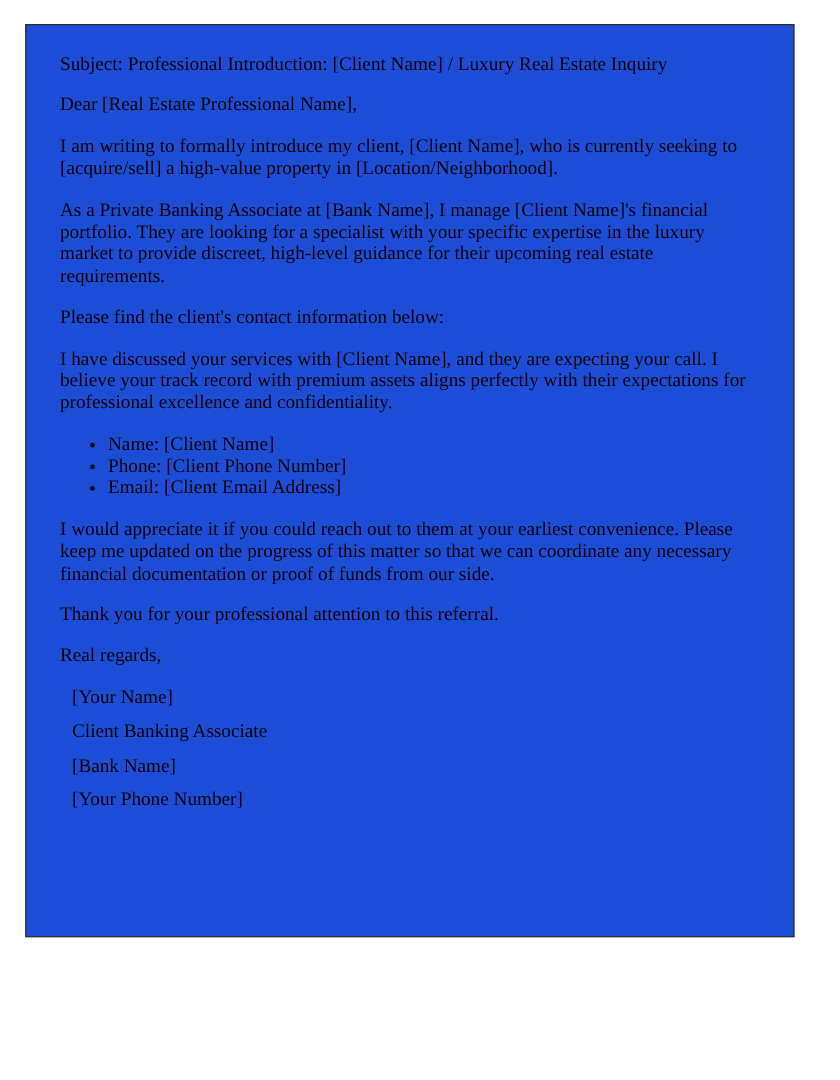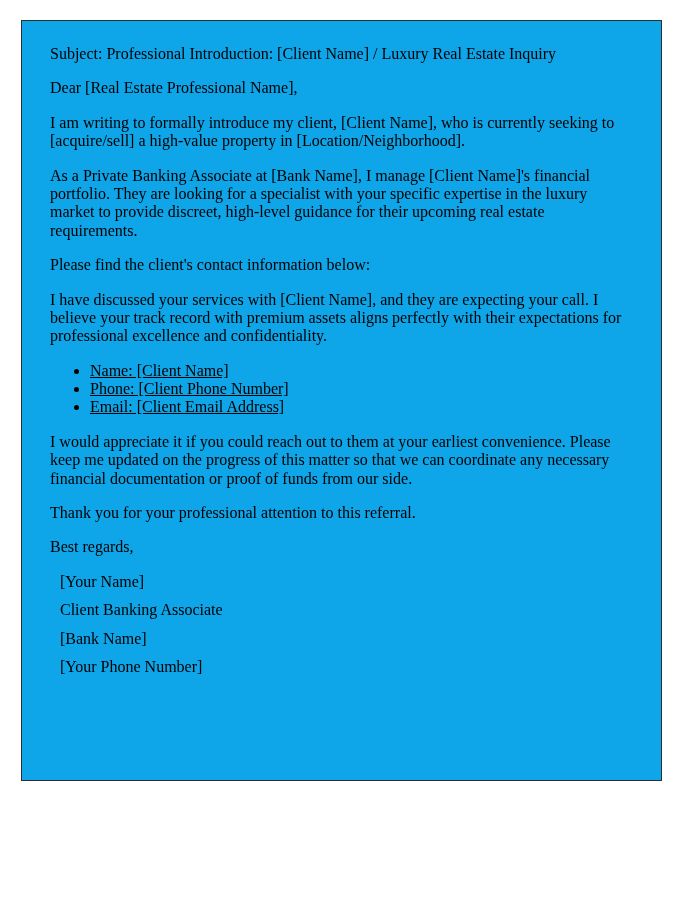--- a/index.html
+++ b/index.html
@@ -19,38 +19,37 @@
   }
   .page {
     position: absolute;
     left: 21px;
     top: 20px;
     width: 641px;
     height: 761px;
     box-sizing: border-box;
     border: 1.5px solid #2e2e2e;
     padding: 24px 28px 28px 28px;
-    background: #0ea5e9;
+    background: #1d4ed8;
     overflow: hidden;
   }
   .page p {
     margin: 16px 0;
   }
   .page p:first-child {
     margin-top: 0;
   }
   .page ul {
     margin: 16px 0;
     padding-left: 40px;
     list-style-type: disc;
   }
   .page li {
     margin: 0;
     padding: 0;
-    text-decoration: underline;
   }
   .signature div {
     margin: 10px;
   }
 </style>
 </head>
 <body>
 
 <div class="page">
   <p>Subject: Professional Introduction: [Client Name] / Luxury Real Estate Inquiry</p>
@@ -59,20 +58,20 @@
   <p>As a Private Banking Associate at [Bank Name], I manage [Client Name]'s financial portfolio. They are looking for a specialist with your specific expertise in the luxury market to provide discreet, high-level guidance for their upcoming real estate requirements.</p>
   <p>Please find the client's contact information below:</p>
   <p>I have discussed your services with [Client Name], and they are expecting your call. I believe your track record with premium assets aligns perfectly with their expectations for professional excellence and confidentiality.</p>
   <ul>
     <li>Name: [Client Name]</li>
     <li>Phone: [Client Phone Number]</li>
     <li>Email: [Client Email Address]</li>
   </ul>
   <p>I would appreciate it if you could reach out to them at your earliest convenience. Please keep me updated on the progress of this matter so that we can coordinate any necessary financial documentation or proof of funds from our side.</p>
   <p>Thank you for your professional attention to this referral.</p>
-  <p>Best regards,</p>
+  <p>Real regards,</p>
   <div class="signature">
     <div>[Your Name]</div>
     <div>Client Banking Associate</div>
     <div>[Bank Name]</div>
     <div>[Your Phone Number]</div>
   </div>
 </div>
 
 </body></html>

